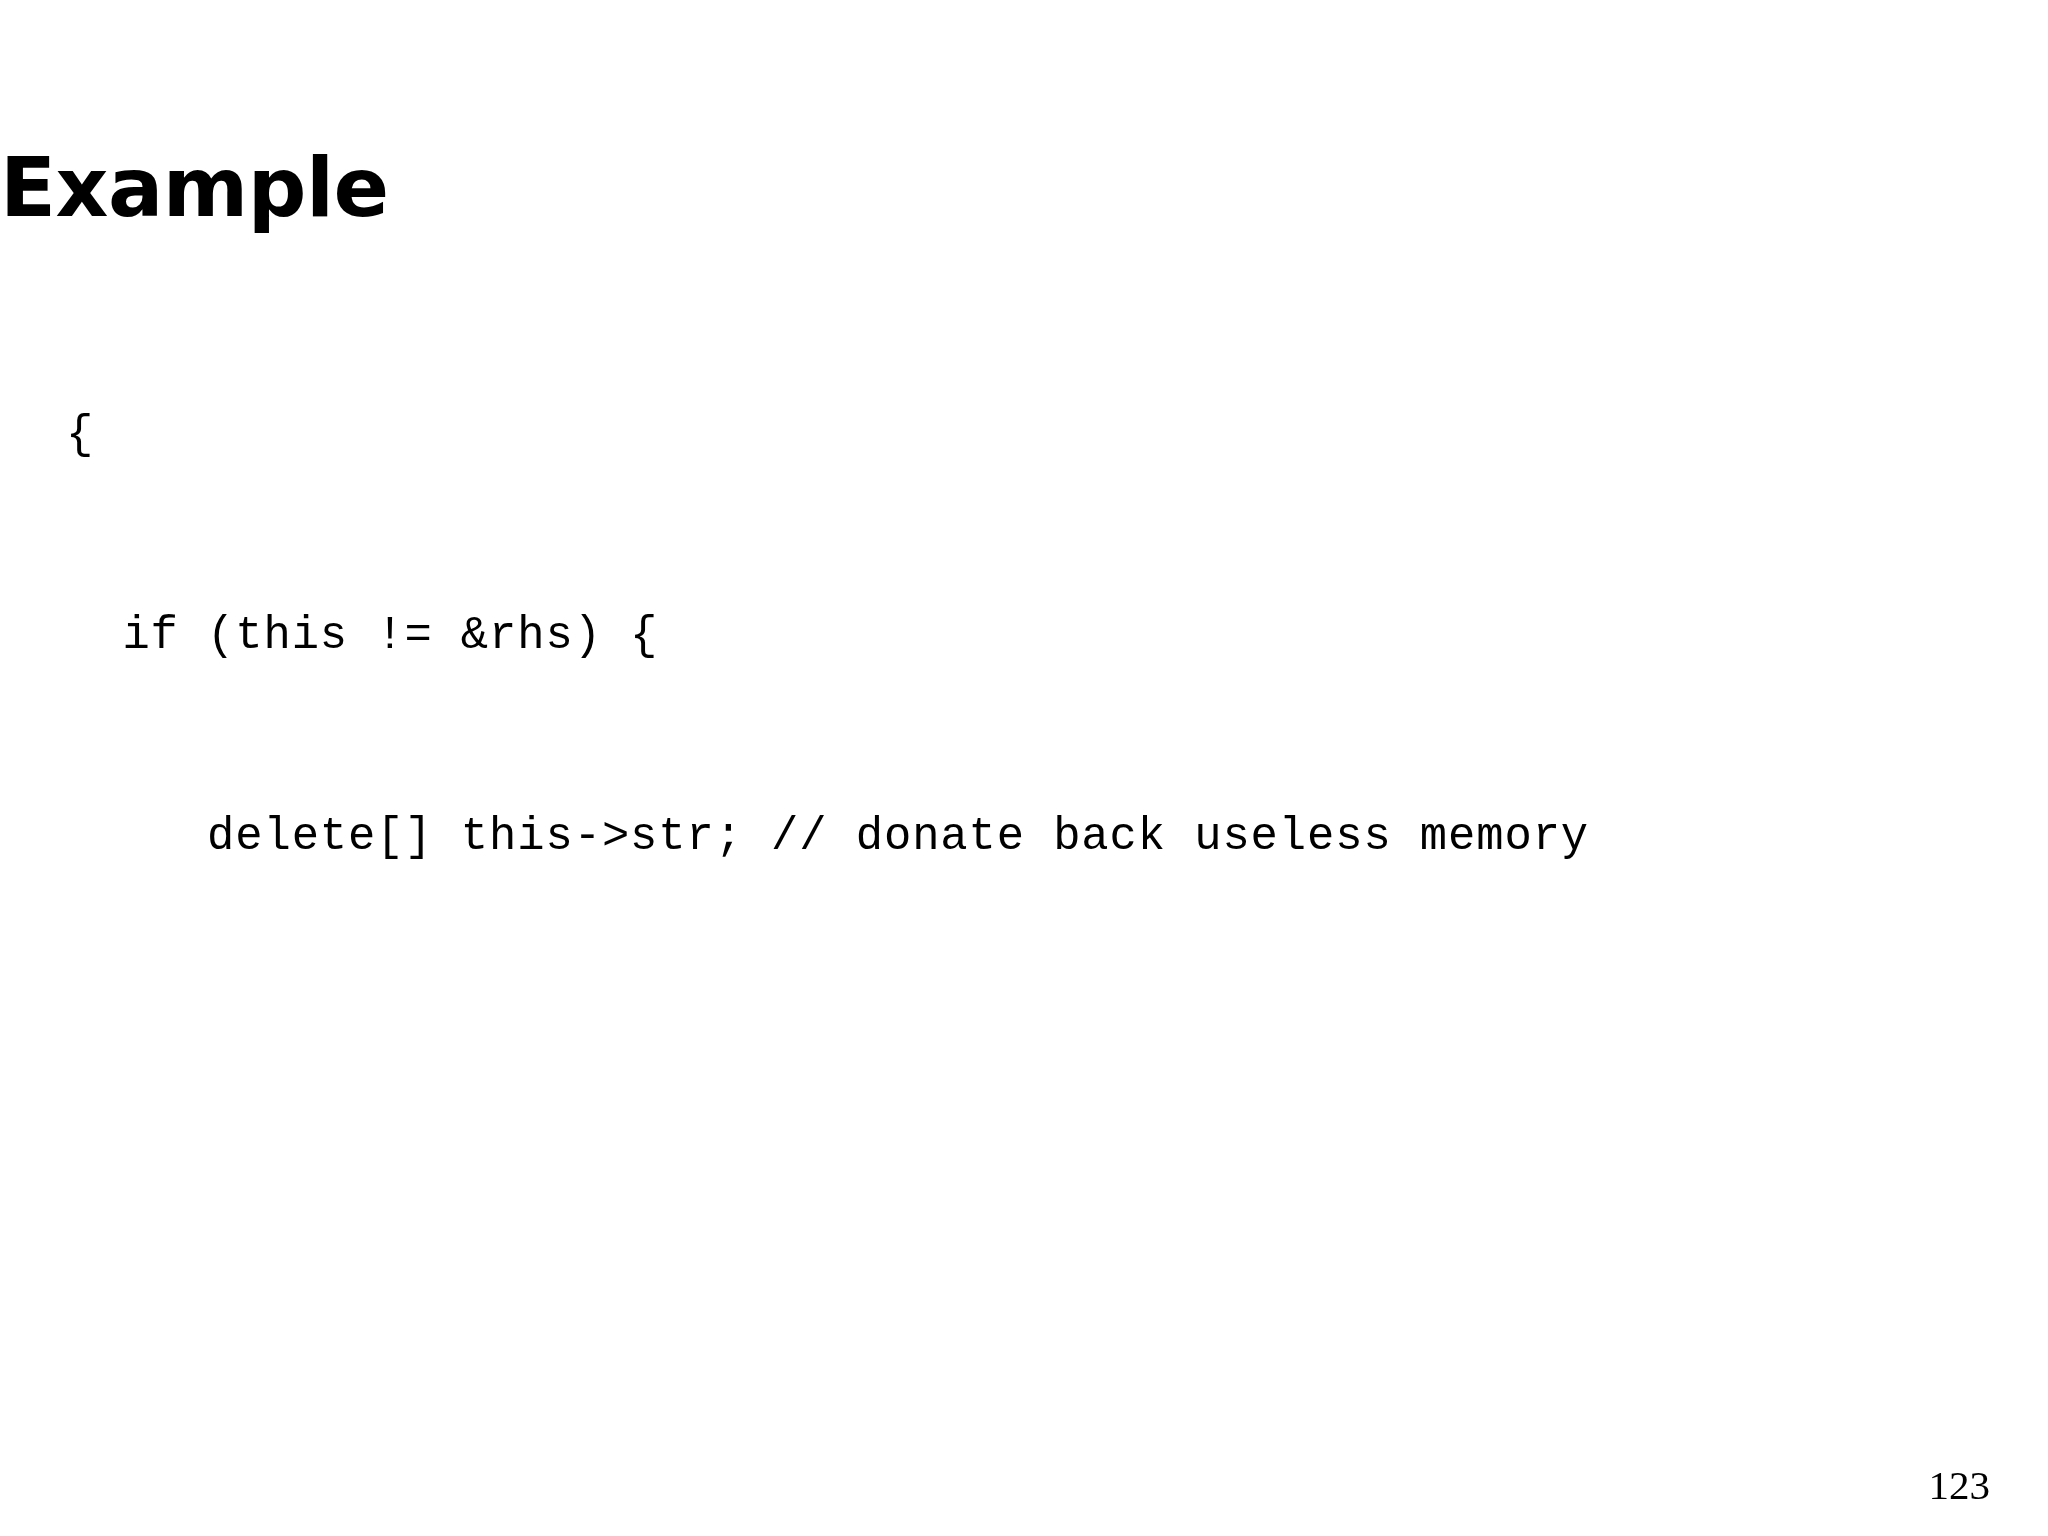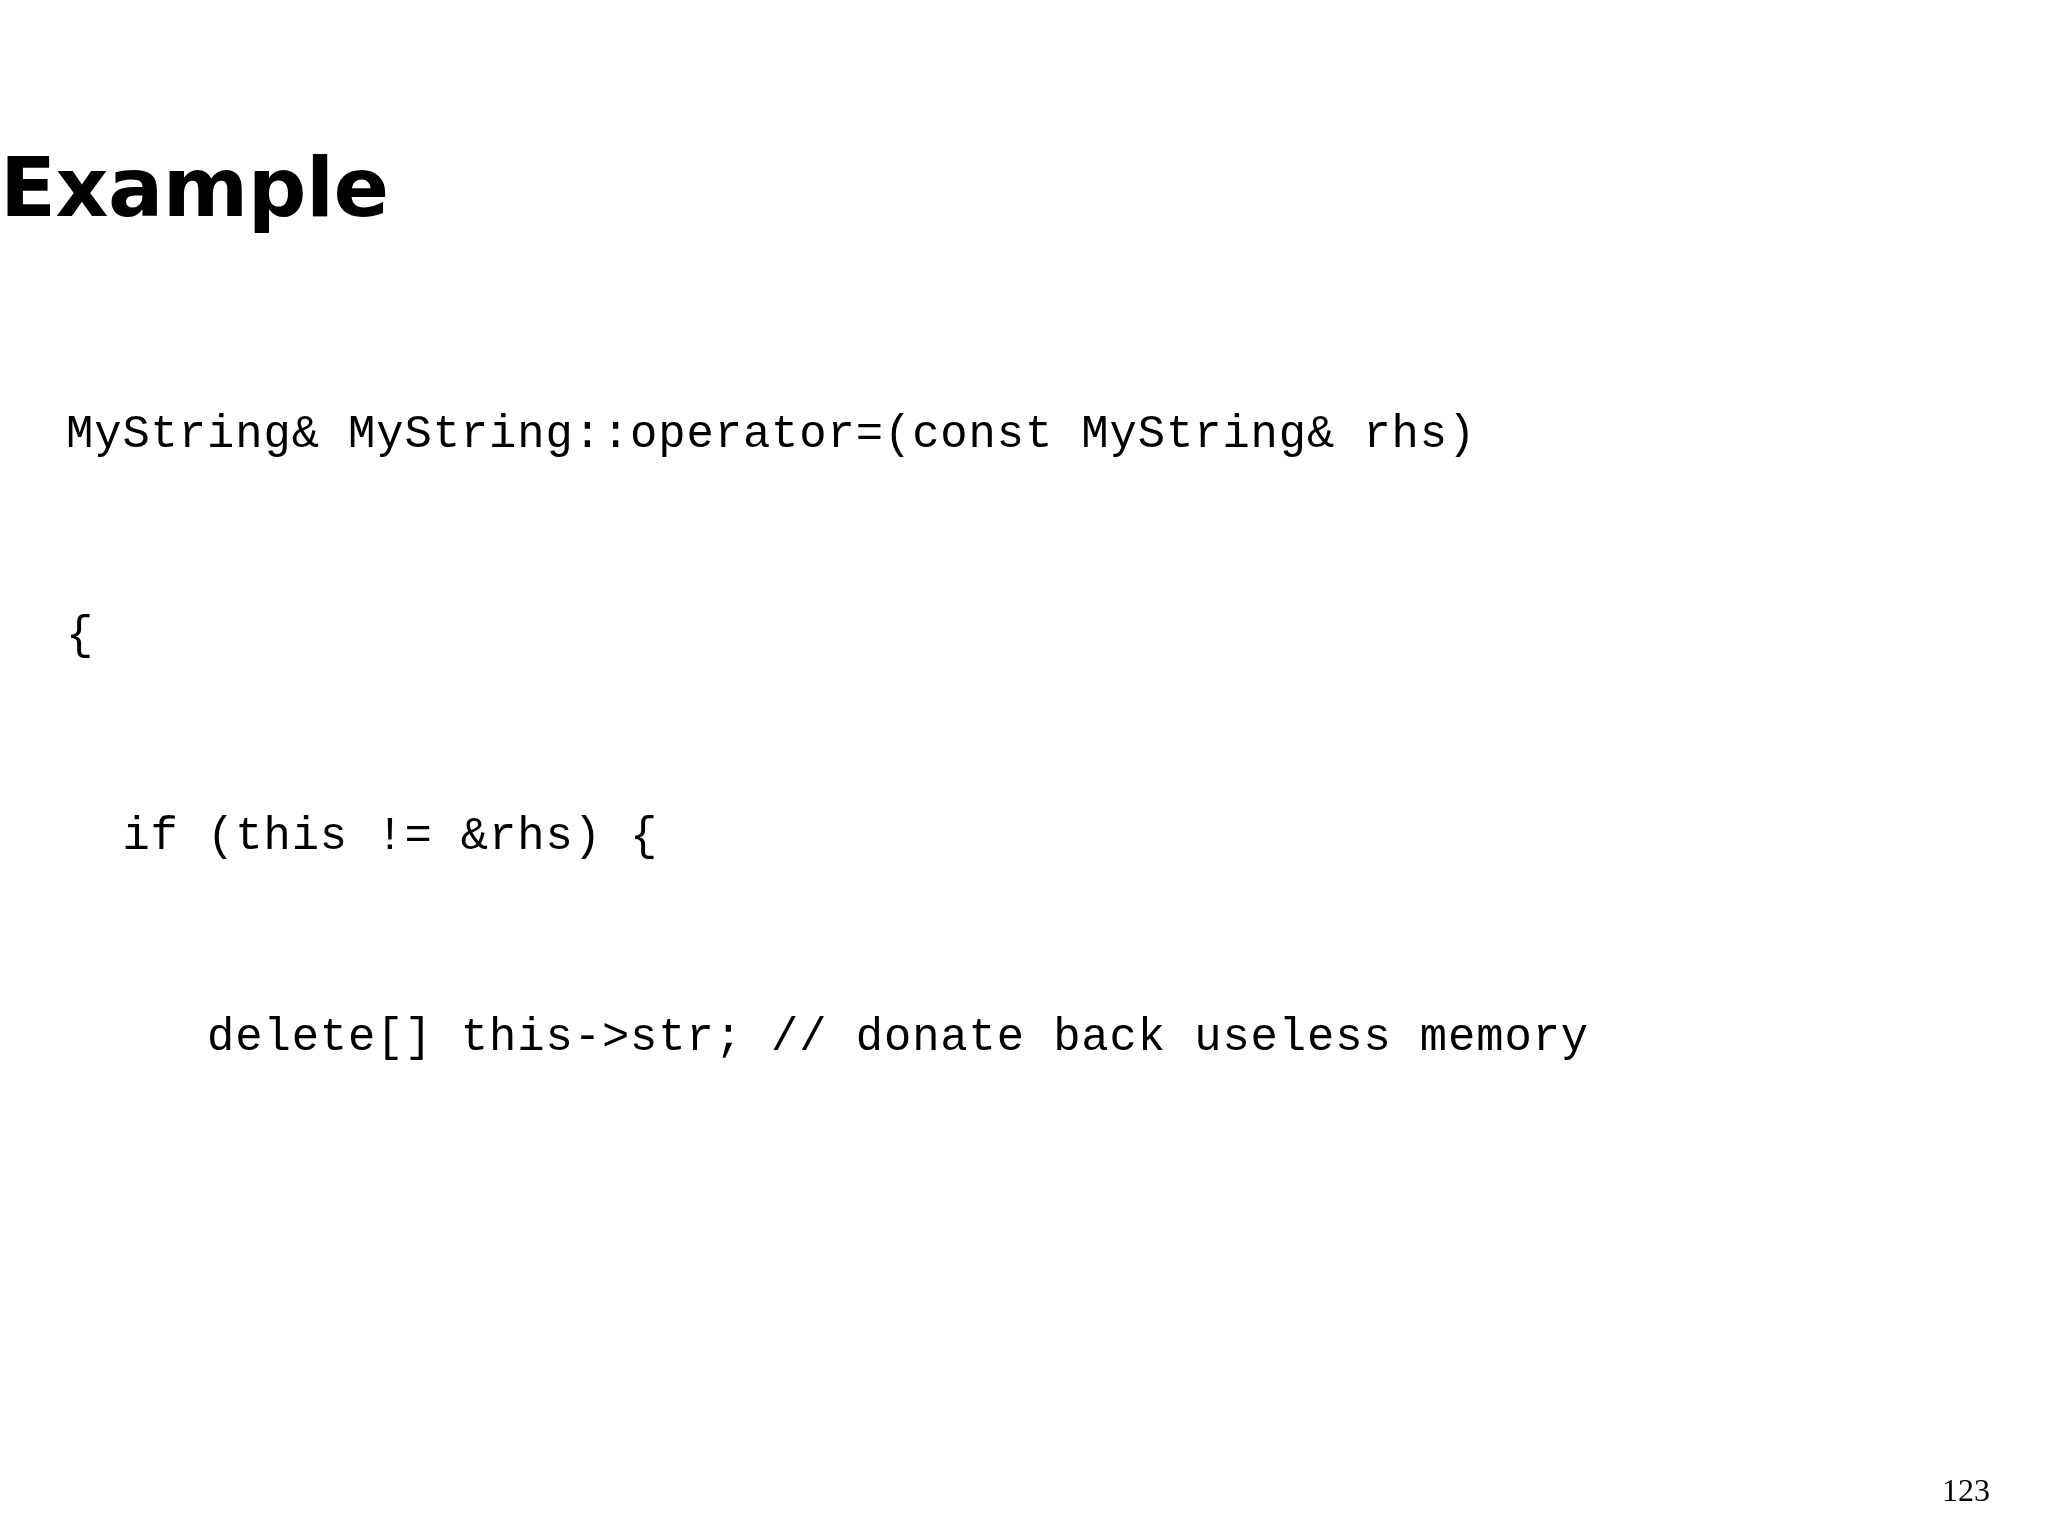--- a/index.html
+++ b/index.html
@@ -57,35 +57,34 @@
 
   .code-line.blank {
     min-height: 67px;
   }
 
   .page-number {
     position: absolute;
     right: 58px;
     bottom: 28px;
     font-family: "Liberation Serif", "DejaVu Serif", serif;
-    font-size: 32px;
+    font-size: 41px;
     line-height: 1.1;
     color: #000000;
     white-space: pre;
   }
 </style>
 </head>
 <body>
 
 <div class="slide">
 
   <h1 class="slide-title">Example</h1>
 
   <div class="code-block">
-    <span class="code-line">MyString&amp; MyString::operator=(const MyString&amp; rhs)</span>
     <span class="code-line">{</span>
     <span class="code-line">  if (this != &amp;rhs) {</span>
     <span class="code-line">     delete[] this-&gt;str; // donate back useless memory</span>
     <span class="code-line blank"></span>
     
     
     
     
     
     

